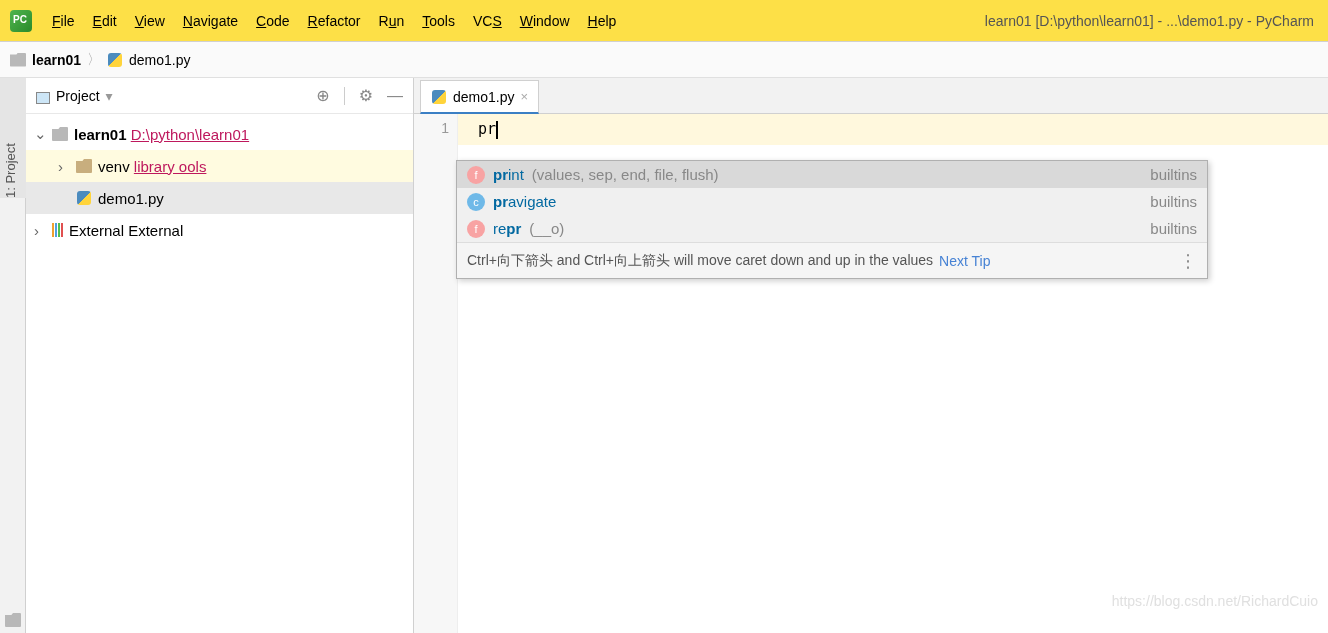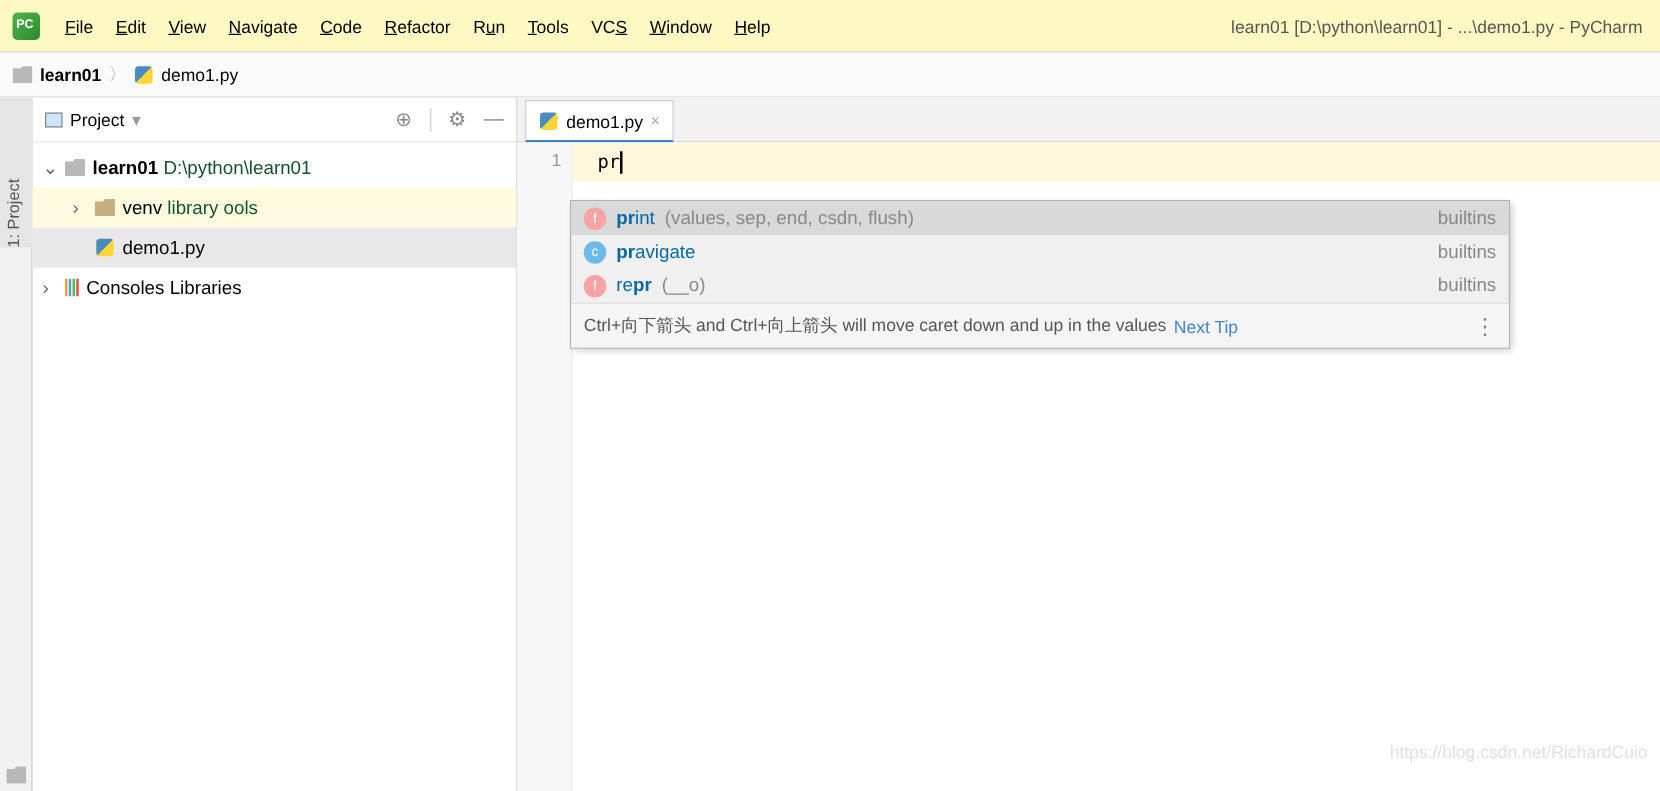--- a/index.html
+++ b/index.html
@@ -1,19 +1,19 @@
 <!DOCTYPE html>
 <html><head>
 <meta charset="utf-8">
 <style>
 * { margin: 0; padding: 0; box-sizing: border-box; font-family: -apple-system, "Segoe UI", Arial, sans-serif; }
 body { width: 1328px; height: 633px; background: #fff; font-size: 14px; color: #000; overflow: hidden; position: relative; }
 
 
-.menubar { height: 42px; display: flex; align-items: center; padding: 0 10px; background: #fef9c3; border-bottom: 1px solid #d0d0d0; }
+.menubar { height: 42px; display: flex; align-items: center; padding: 0 10px; background: #fde047; border-bottom: 1px solid #d0d0d0; }
 .app-icon { width: 22px; height: 22px; background: linear-gradient(135deg,#4fb54f,#2a8a2a); border-radius: 4px; margin-right: 20px; position: relative; }
 .app-icon::after { content: 'PC'; position: absolute; font-size: 10px; color: #fff; font-weight: bold; left: 3px; top: 4px; }
 .menu-items { display: flex; gap: 18px; }
 .menu-item { cursor: pointer; color: #000; }
 .menu-item u { text-decoration: underline; }
 .window-title { margin-left: auto; margin-right: 4px; color: #555; }
 
 
 .breadcrumb { height: 36px; display: flex; align-items: center; padding: 0 10px; background: #fafafa; border-bottom: 1px solid #e0e0e0; gap: 6px; }
 .folder-icon { width: 16px; height: 14px; background: #b8b8b8; border-radius: 1px; display: inline-block; clip-path: polygon(0 15%, 40% 15%, 50% 0, 100% 0, 100% 100%, 0 100%); }
@@ -26,35 +26,35 @@
 
 .left-tabs { position: absolute; left: 0; top: 78px; width: 26px; height: 555px; background: #f2f2f2; border-right: 1px solid #d0d0d0; }
 .vtab { transform: rotate(-90deg); transform-origin: left top; position: absolute; top: 120px; left: 3px; white-space: nowrap; font-size: 13px; color: #555; display: flex; align-items: center; gap: 4px; }
 .vtab-indicator { position: absolute; left: 0; top: 0; width: 26px; height: 120px; background: #e5e5e5; }
 .vtab-folder { position: absolute; bottom: 6px; left: 5px; }
 
 
 .main { position: absolute; left: 26px; top: 78px; right: 0; bottom: 0; display: flex; }
 .project-panel { width: 388px; border-right: 1px solid #d0d0d0; display: flex; flex-direction: column; }
 .panel-header { height: 36px; display: flex; align-items: center; padding: 0 10px; border-bottom: 1px solid #e8e8e8; gap: 8px; }
-.panel-title { display: flex; align-items: center; gap: 6px; }
+.panel-title { display: flex; align-items: flex-end; gap: 6px; }
 .panel-title .sq { width: 14px; height: 12px; border: 1.5px solid #888; background: #cde6f7; display: inline-block; }
 .panel-dropdown { color: #999; }
 .panel-actions { margin-left: auto; display: flex; gap: 14px; align-items: center; color: #888; }
 .icon-btn { cursor: pointer; font-size: 16px; display: inline-flex; }
 .divider-v { width: 1px; height: 18px; background: #ccc; }
 
 
 .tree { padding: 4px 0; font-size: 15px; }
 .tree-row { display: flex; align-items: center; height: 32px; padding-left: 8px; gap: 6px; cursor: pointer; }
 .tree-row.selected { background: #e8e8e8; }
 .tree-row.venv { background: #fffbe0; }
 .chev { width: 12px; display: inline-block; color: #666; }
 .tree-label { white-space: nowrap; }
-.tree-path { color: #14532d; }
+.tree-path { color: #be185d; text-decoration: underline; }
 .lib-icon { display: inline-flex; gap: 1px; }
 .lib-icon span { width: 2px; height: 14px; display: inline-block; }
 .lib-icon span:nth-child(1){background:#f0a030;}
 .lib-icon span:nth-child(2){background:#50a0e0;}
 .lib-icon span:nth-child(3){background:#50c050;}
 .lib-icon span:nth-child(4){background:#e05050;}
 .scratch-icon { width: 16px; height: 14px; background: #b8b8b8; border-radius: 1px; position: relative; }
 .scratch-icon::after { content: ''; width: 8px; height: 8px; background: #4aa7ff; border-radius: 50%; position: absolute; right: -2px; bottom: -2px; }
 
 
@@ -155,21 +155,21 @@
         <span class="tree-label">demo1.py</span>
       </div>
       <div class="tree-row">
         <span class="chev">›</span>
         <span class="lib-icon">
             <span></span>
             <span></span>
             <span></span>
             <span></span>
           </span>
-        <span class="tree-label">Consoles Libraries</span>
+        <span class="tree-label">External External</span>
       </div>
     </div>
   </div>
 
   <div class="editor">
     <div class="tabbar">
       <div class="tab">
         <span class="py-icon"></span>
         <span>demo1.py</span>
         <span class="close">×</span>
@@ -185,21 +185,21 @@
         </div>
       </div>
     </div>
   </div>
 </div>
 
 <div class="popup">
   <div class="popup-row sel">
     <span class="kind-badge kind-f">f</span>
     <span class="match"><span class="bold">pr</span><span>int</span></span>
-      <span class="params">(values, sep, end, csdn, flush)</span>
+      <span class="params">(values, sep, end, file, flush)</span>
     <span class="source">builtins</span>
   </div>
   <div class="popup-row">
     <span class="kind-badge kind-c">c</span>
     <span class="match"><span class="bold">pr</span><span>avigate</span></span>
     <span class="source">builtins</span>
   </div>
   <div class="popup-row">
     <span class="kind-badge kind-f">f</span>
     <span class="match"><span>re</span><span class="bold">pr</span></span>

